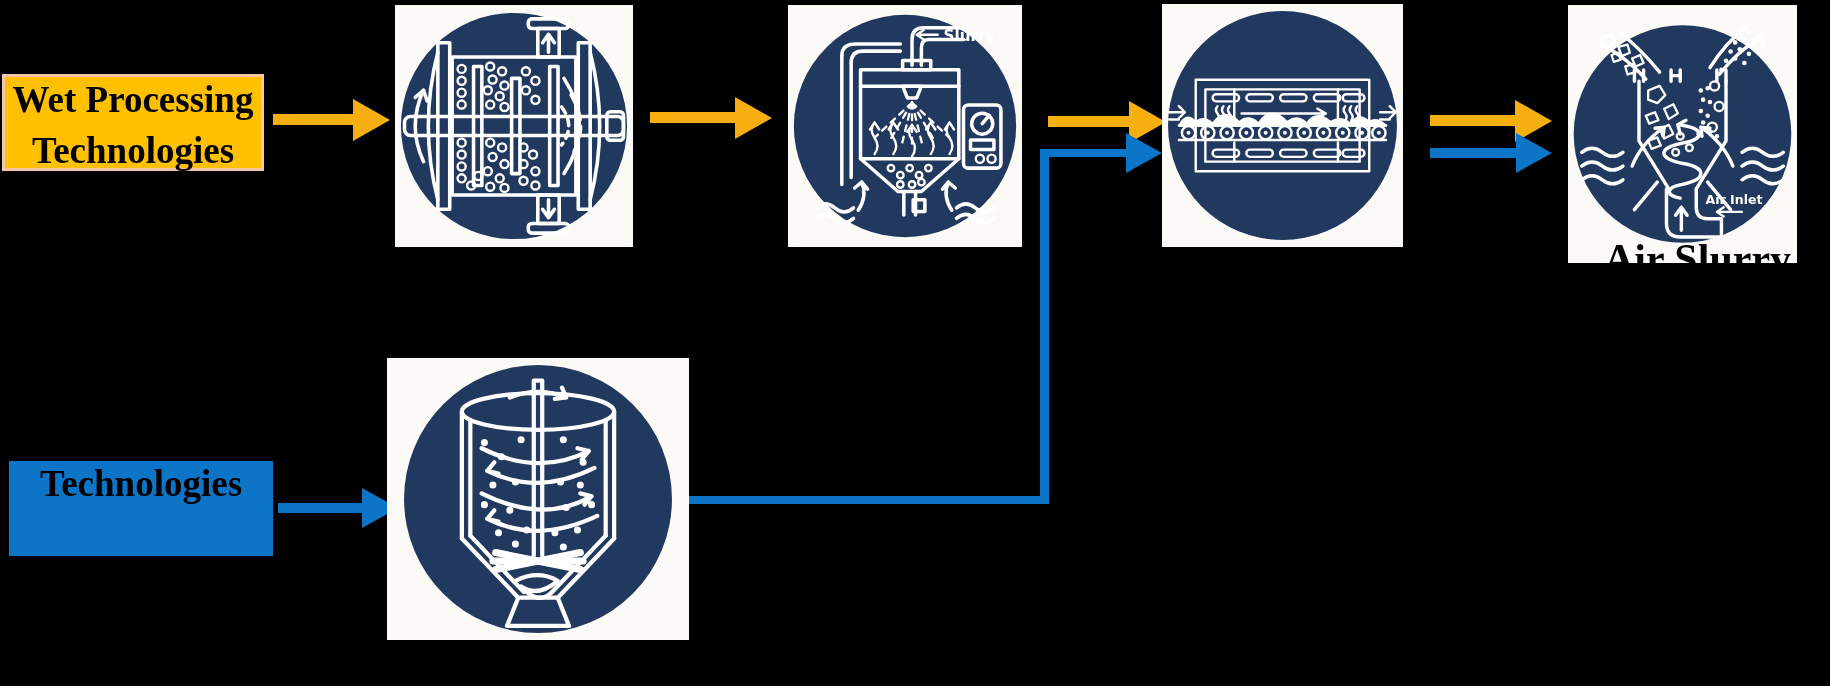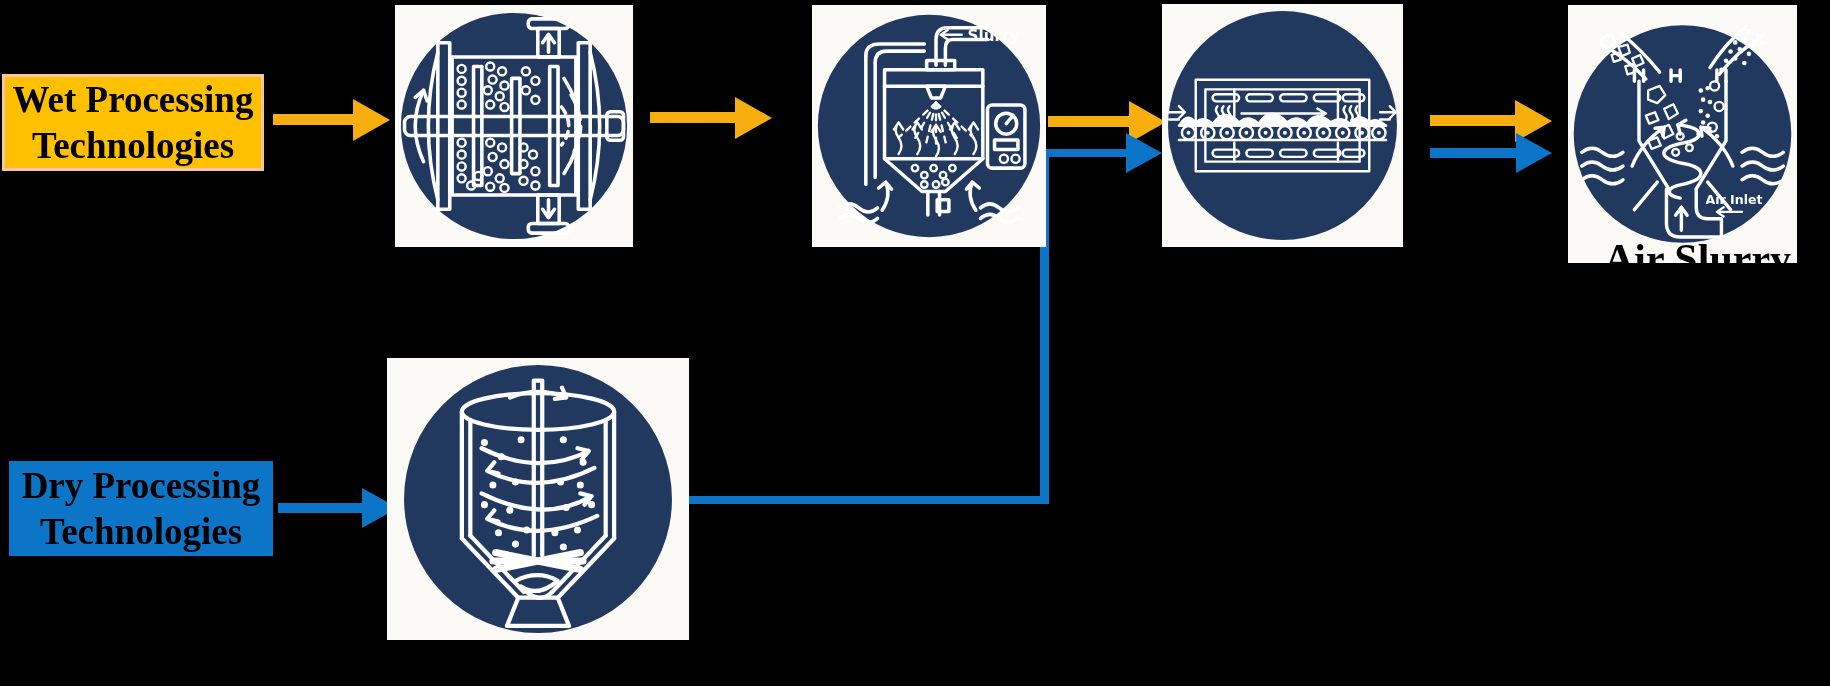--- a/index.html
+++ b/index.html
@@ -1,28 +1,28 @@
 <!DOCTYPE html>
 <html style="--bg: #000000; --gold: #FFC000; --gold-border: #F7C4A5; --gold-arrow: #F6AF0E; --blue: #0C75C7; --navy: #22395F; --tile: #FBFAF7; --line: #FFFFFF; --text: #000000;"><head>
 <meta charset="utf-8">
 <style>
   html,body{margin:0;padding:0;background:#000;}
   #stage{position:relative;width:1830px;height:686px;background:var(--bg,#000);overflow:hidden;
          font-family:"Liberation Serif",serif;}
   
-  .labelbox{position:absolute;display:flex;flex-direction:column;justify-content:center;align-items:center;
-            text-align:center;font-weight:bold;color:var(--text,#000);font-size:37px;line-height:1.22;}
+  .labelbox{position:absolute;display:flex;flex-direction:column;align-items:center;
+            text-align:center;font-weight:bold;color:var(--text,#000);font-size:37px;line-height:1.22;gap:6px;}
   #wet-box{left:2px;top:74px;width:256px;height:91px;background:var(--gold,#FFC000);
            border:3px solid var(--gold-border,#F7C4A5);}
   #dry-box{left:9px;top:461px;width:264px;height:95px;background:var(--blue,#0C75C7);}
   
   .tile{position:absolute;background:var(--tile,#FBFAF7);}
   .tile svg{display:block;width:100%;height:100%;}
   #tile-1{left:395px;top:5px;width:238px;height:242px;}
-  #tile-2{left:812px;top:5px;width:234px;height:242px;text-align:right;}
+  #tile-2{left:788px;top:5px;width:234px;height:242px;text-align:right;}
   #tile-3{left:1162px;top:4px;width:241px;height:243px;}
   #tile-4{left:1568px;top:5px;width:229px;height:258px;}
   #tile-5{left:387px;top:358px;width:302px;height:282px;}
   
   .shaft{position:absolute;}
   .gold-s{background:var(--gold-arrow,#F8B211);}
   .blue-s{background:var(--blue,#0C75C7);}
   .head{position:absolute;width:0;height:0;}
   .gold-h{border-top:21px solid transparent;border-bottom:21px solid transparent;
           border-left:37px solid var(--gold-arrow,#F8B211);}
@@ -42,21 +42,20 @@
 <body>
 
 <div id="stage">
 
   <div id="wet-box" class="labelbox">
     <span>Wet Processing</span>
     <span>Technologies</span>
   </div>
 
   <div id="dry-box" class="labelbox">
-    <span>Dry Processing</span>
     <span>Technologies</span>
   </div>
 
   <div class="shaft gold-s" style="left:273px;top:114px;width:82px;height:11px;"></div>
   <div class="head gold-h" style="left:353px;top:99px;"></div>
 
   <div class="shaft gold-s" style="left:650px;top:112px;width:86px;height:11px;"></div>
   <div class="head gold-h" style="left:735px;top:97px;"></div>
 
   <div class="shaft gold-s" style="left:1048px;top:116px;width:82px;height:11px;"></div>

